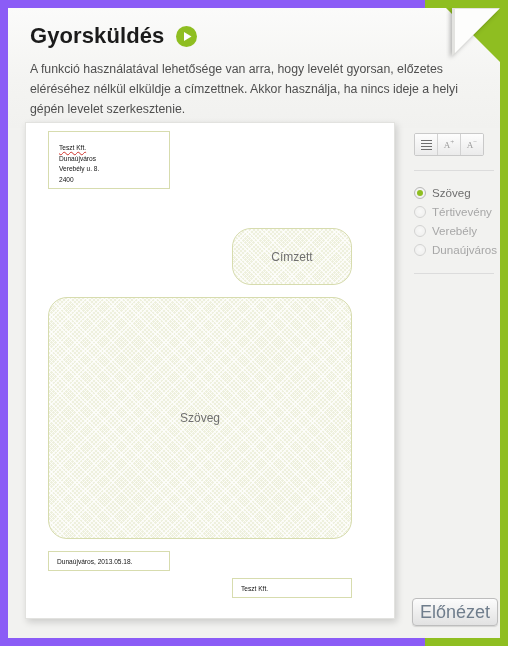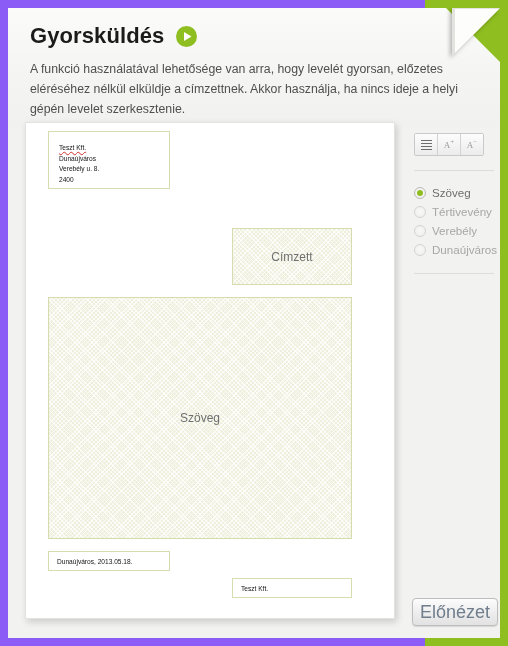--- a/index.html
+++ b/index.html
@@ -139,20 +139,21 @@
     position: absolute;
     border: 1px solid #d7dcae;
     box-sizing: border-box;
   }
   
   .hatched {
     background-color: #eef0dd;
     background-image:
       repeating-linear-gradient(45deg,  rgba(255,255,255,.75) 0 1px, rgba(255,255,255,0) 1px 3px),
       repeating-linear-gradient(-45deg, rgba(255,255,255,.75) 0 1px, rgba(255,255,255,0) 1px 3px);
+    border-radius: 19px;
   }
   .placeholder-label {
     position: absolute;
     left: 0; right: 0;
     top: 50%;
     transform: translateY(-50%);
     text-align: center;
     font-size: 12px;
     color: #6f6f6f;
   }

